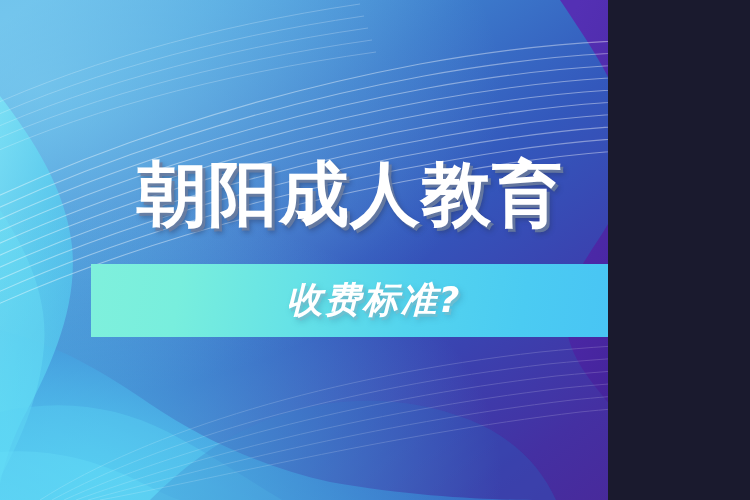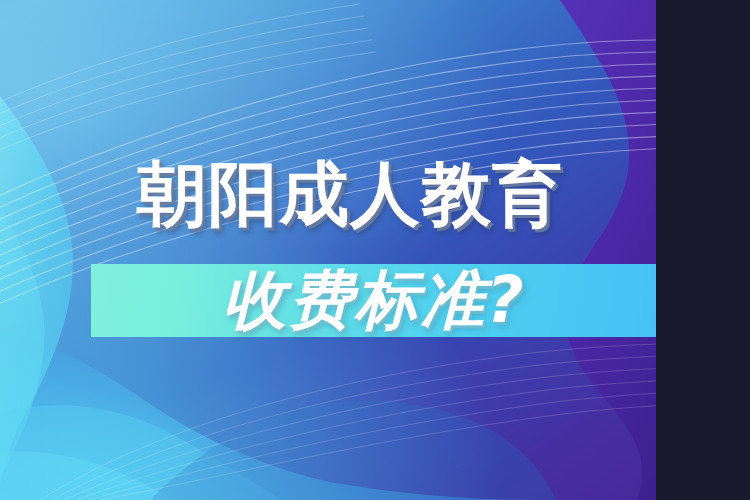--- a/index.html
+++ b/index.html
@@ -7,21 +7,21 @@
     margin: 0;
     padding: 0;
     background: #1a1a2e;
   }
   body {
     font-family: "DejaVu Sans", "Liberation Sans", sans-serif;
   }
 
   #banner {
     position: relative;
-    width: 656px;
+    width: 608px;
     height: 500px;
     overflow: hidden;
     background: #0369a1;
   }
 
   #banner svg.layer,
   #banner div.layer {
     position: absolute;
     top: 0;
     left: 0;
@@ -78,21 +78,21 @@
     top: 264px;
     width: 566px;
     height: 73px;
     display: flex;
     align-items: center;
     justify-content: center;
     color: #ffffff;
     font-family: "DejaVu Sans", "Liberation Sans", sans-serif;
     font-weight: bold;
     font-style: italic;
-    font-size: 64px;
+    font-size: 36px;
     letter-spacing: 2px;
     white-space: nowrap;
     text-shadow:
        2px 3px 0 rgba(120,190,205,0.70),
        3px 4px 6px rgba(50,120,150,0.40);
   }
 </style>
 </head>
 <body>
 

